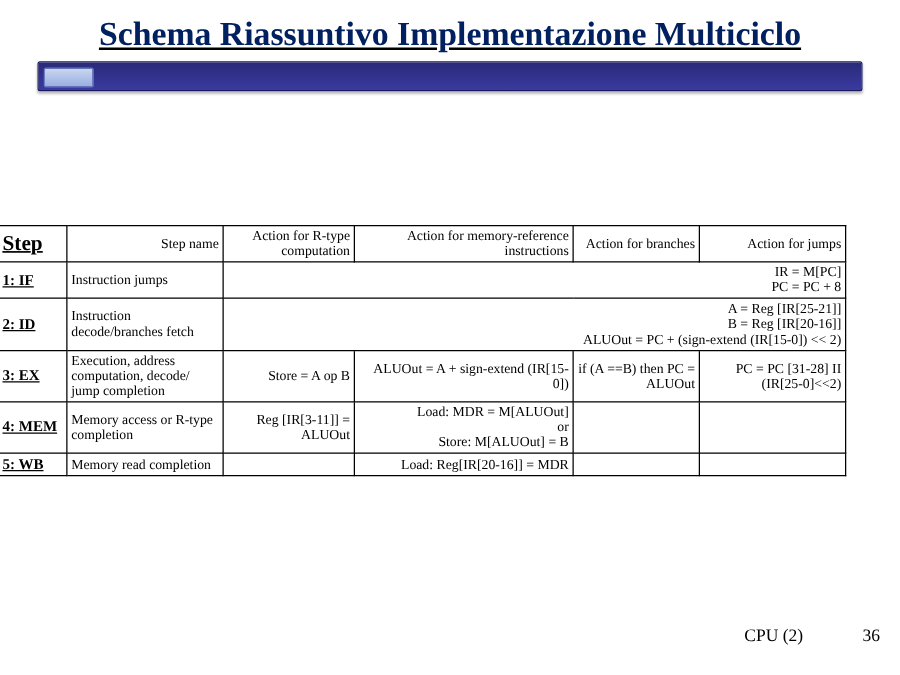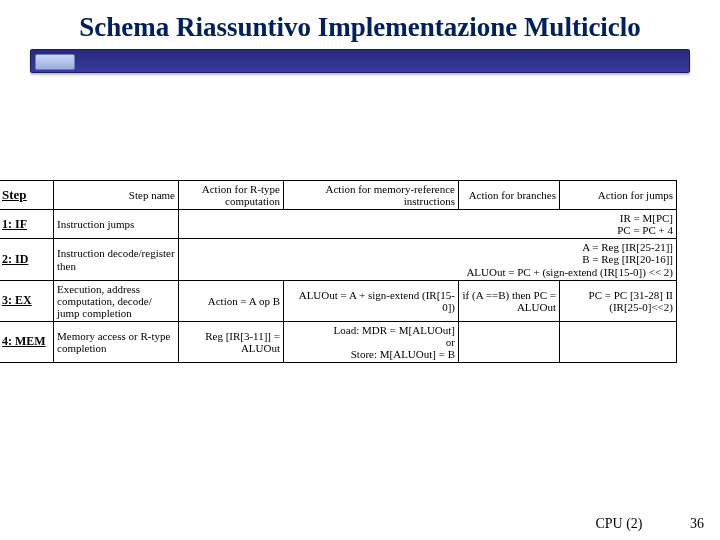--- a/index.html
+++ b/index.html
@@ -11,20 +11,21 @@
     font-family: Georgia, 'Times New Roman', serif;
     color: #000;
     overflow: hidden;
   }
   .slide {
     position: relative;
     width: 720px;
     height: 540px;
     box-sizing: border-box;
     padding: 12px 0 0 0;
+    text-decoration: underline;
   }
   .title {
     font-family: "Comic Sans MS", "Segoe Script", cursive;
     font-size: 27px;
     font-weight: bold;
     color: #002060;
     text-align: center;
     margin: 0 20px 6px 20px;
   }
   .rule-wrap {
@@ -82,25 +83,25 @@
   .rtype  { width: 98px; }
   .memref { width: 168px; }
   .branch { width: 94px; }
   .jump   { width: 110px; }
   th {
     font-weight: normal;
   }
   .hstep {
     font-weight: bold;
     text-decoration: underline;
-    font-size: 13px;
+    font-size: 17px;
   }
   .footer {
     position: absolute;
-    bottom: 8px;
+    bottom: 22px;
     right: 16px;
     font-family: "Comic Sans MS", cursive;
     font-size: 14px;
     color: #000;
   }
   .footer .label { margin-right: 44px; }
 </style>
 </head>
 <body>
 
@@ -121,51 +122,59 @@
         <th class="rtype">Action for R-type computation</th>
         <th class="memref">Action for memory-reference instructions</th>
         <th class="branch">Action for branches</th>
         <th class="jump">Action for jumps</th>
       </tr>
 
       <tr>
         <td class="stepcol left">1: IF</td>
         <td class="left">Instruction jumps</td>
         <td colspan="4" style="white-space:pre-line;">IR = M[PC]
-PC = PC + 4</td>
+PC = PC + 8</td>
       </tr>
 
       <tr>
         <td class="stepcol left">2: ID</td>
-        <td class="left">Instruction decode/register then</td>
+        <td class="left">Instruction decode/branches fetch</td>
         <td colspan="4" style="white-space:pre-line;">A = Reg [IR[25-21]]
 B = Reg [IR[20-16]]
 ALUOut = PC + (sign-extend (IR[15-0]) &lt;&lt; 2)</td>
       </tr>
 
       <tr>
         <td class="stepcol left">3: EX</td>
         <td class="left">Execution, address computation, decode/ jump completion</td>
-        <td>Action = A op B</td>
+        <td>Store = A op B</td>
         <td>ALUOut = A + sign-extend (IR[15-0])</td>
         <td>if (A ==B) then PC = ALUOut</td>
         <td>PC = PC [31-28] II (IR[25-0]&lt;&lt;2)</td>
       </tr>
 
       <tr>
         <td class="stepcol left">4: MEM</td>
         <td class="left">Memory access or R-type completion</td>
         <td>Reg [IR[3-11]] = ALUOut</td>
         <td style="white-space:pre-line;">Load: MDR = M[ALUOut]
 or
 Store: M[ALUOut] = B</td>
         <td></td>
         <td></td>
       </tr>
 
+      <tr>
+        <td class="stepcol left">5: WB</td>
+        <td class="left">Memory read completion</td>
+        <td></td>
+        <td>Load: Reg[IR[20-16]] = MDR</td>
+        <td></td>
+        <td></td>
+      </tr>
     </tbody>
       </table>
   </div>
 
   <div class="footer">
     <span class="label">CPU (2)</span>
     <span>36</span>
   </div>
 </div>
 

